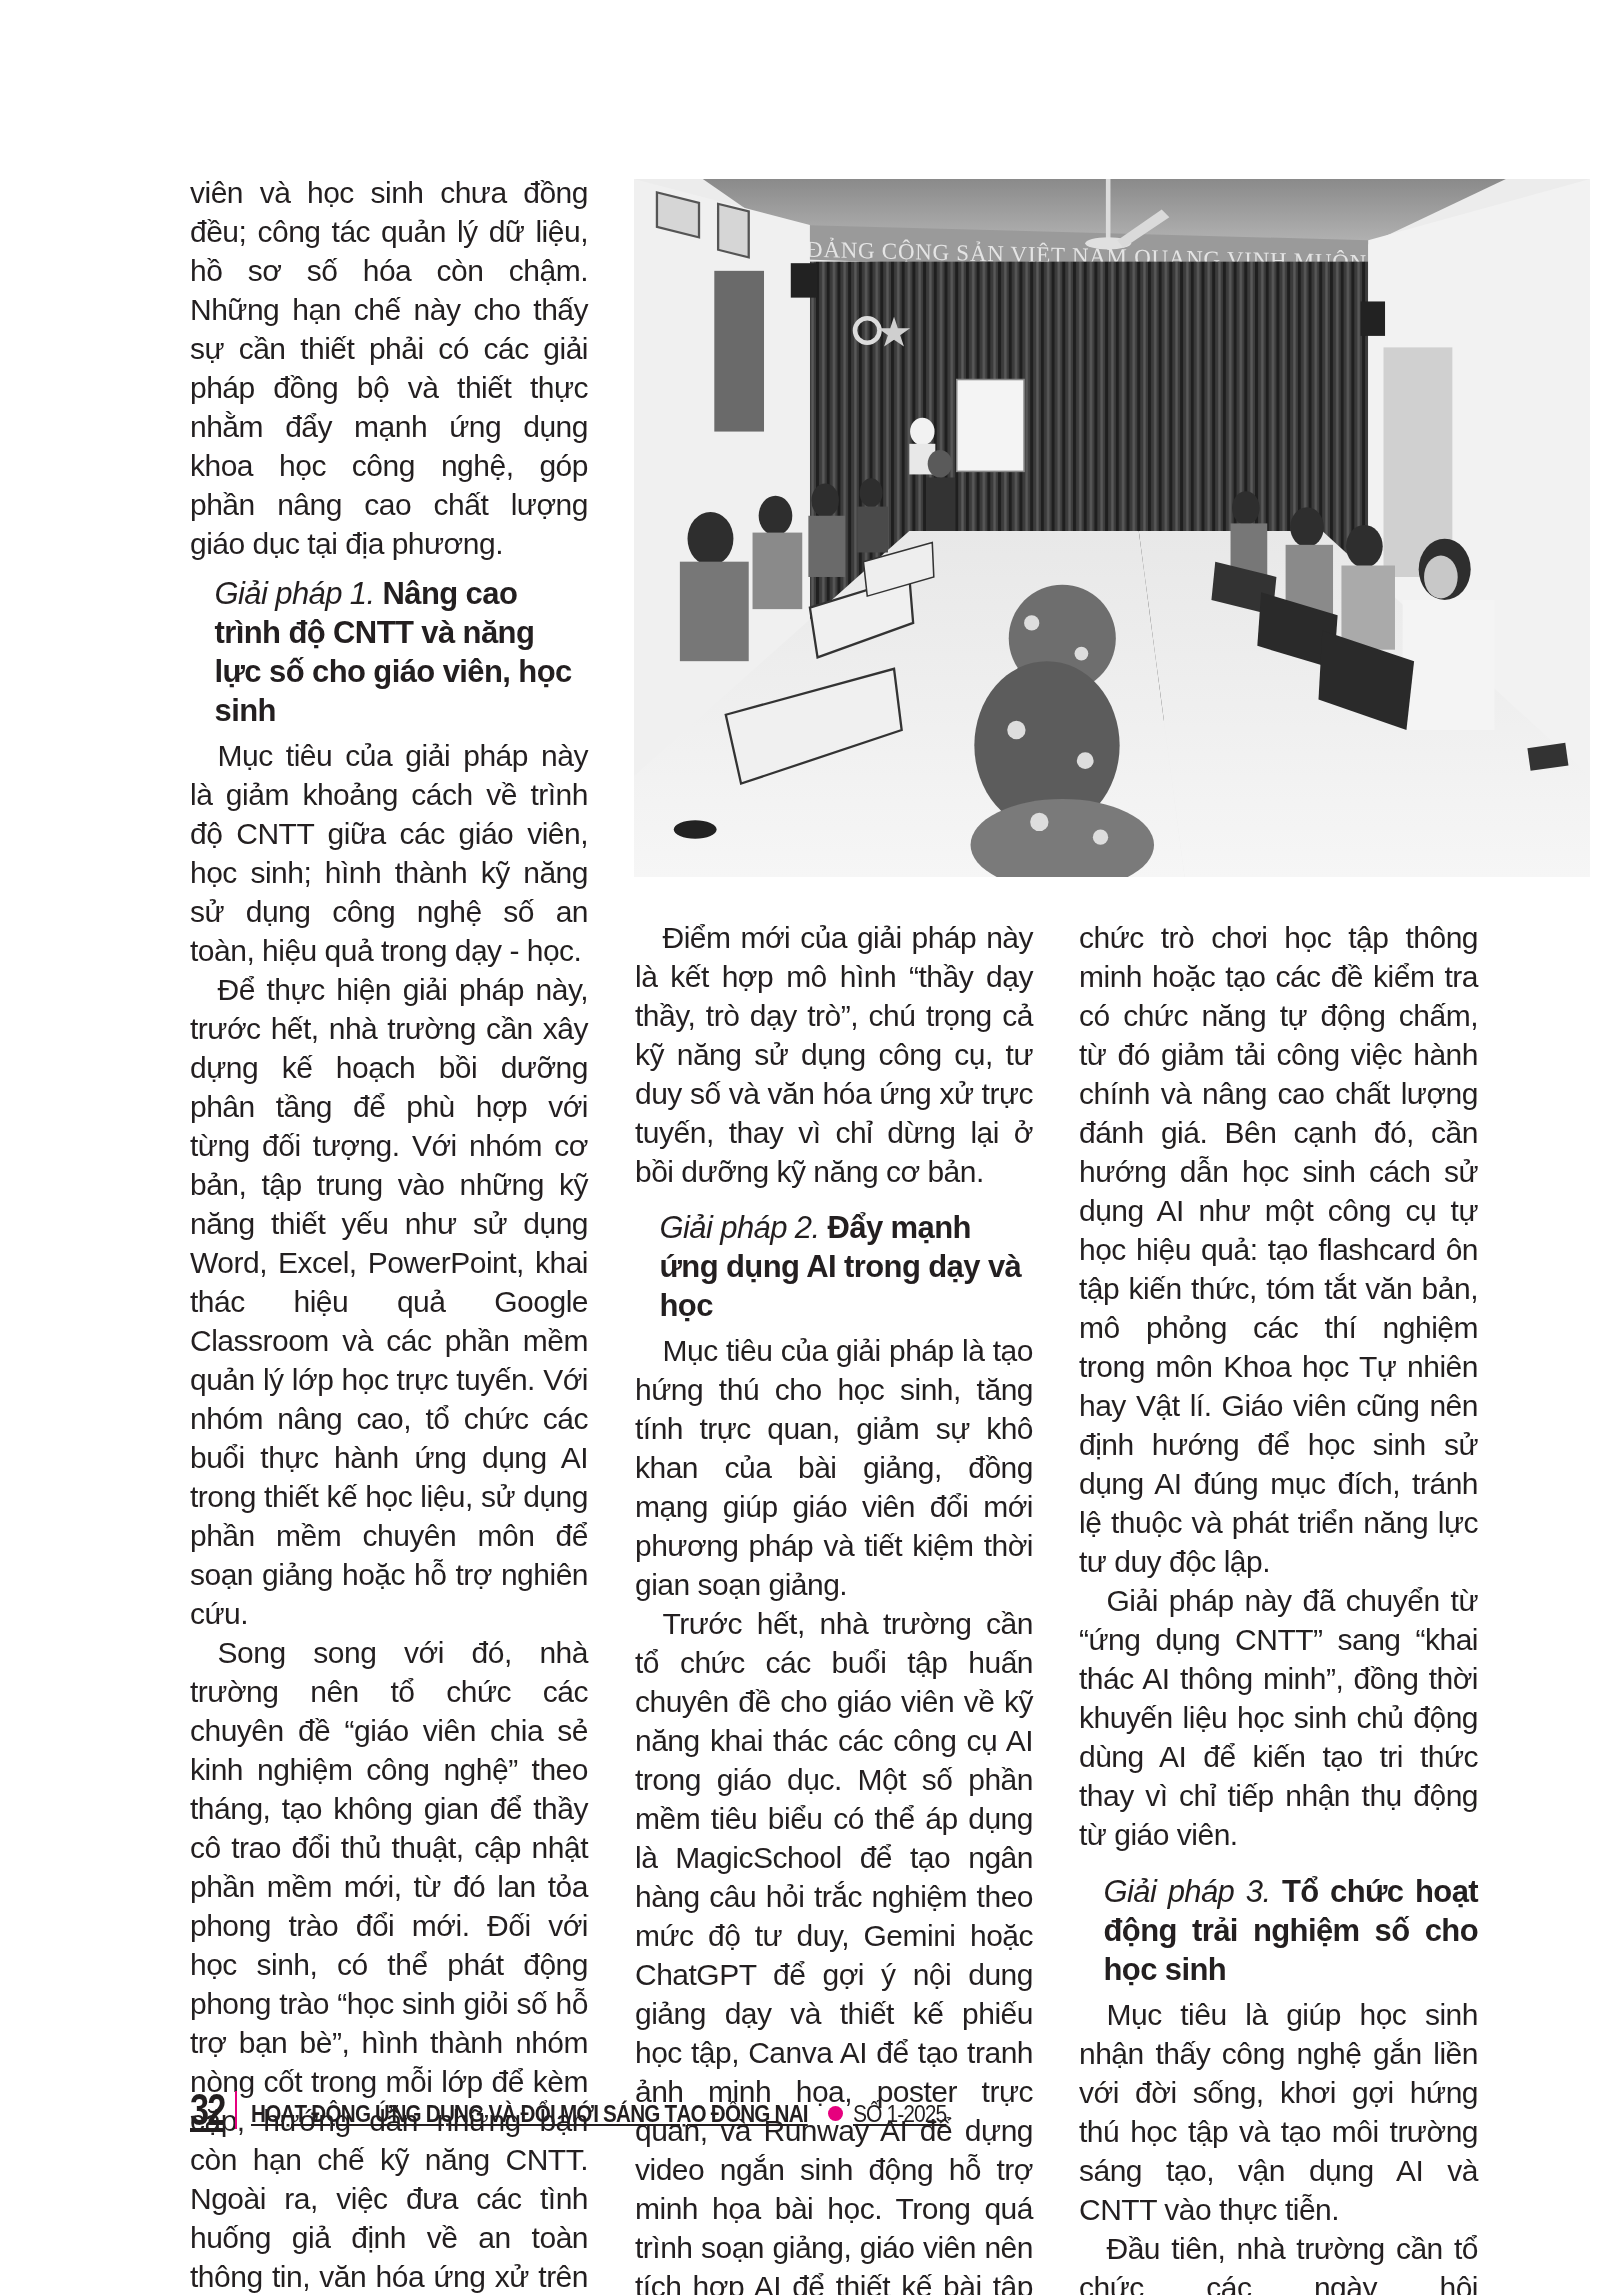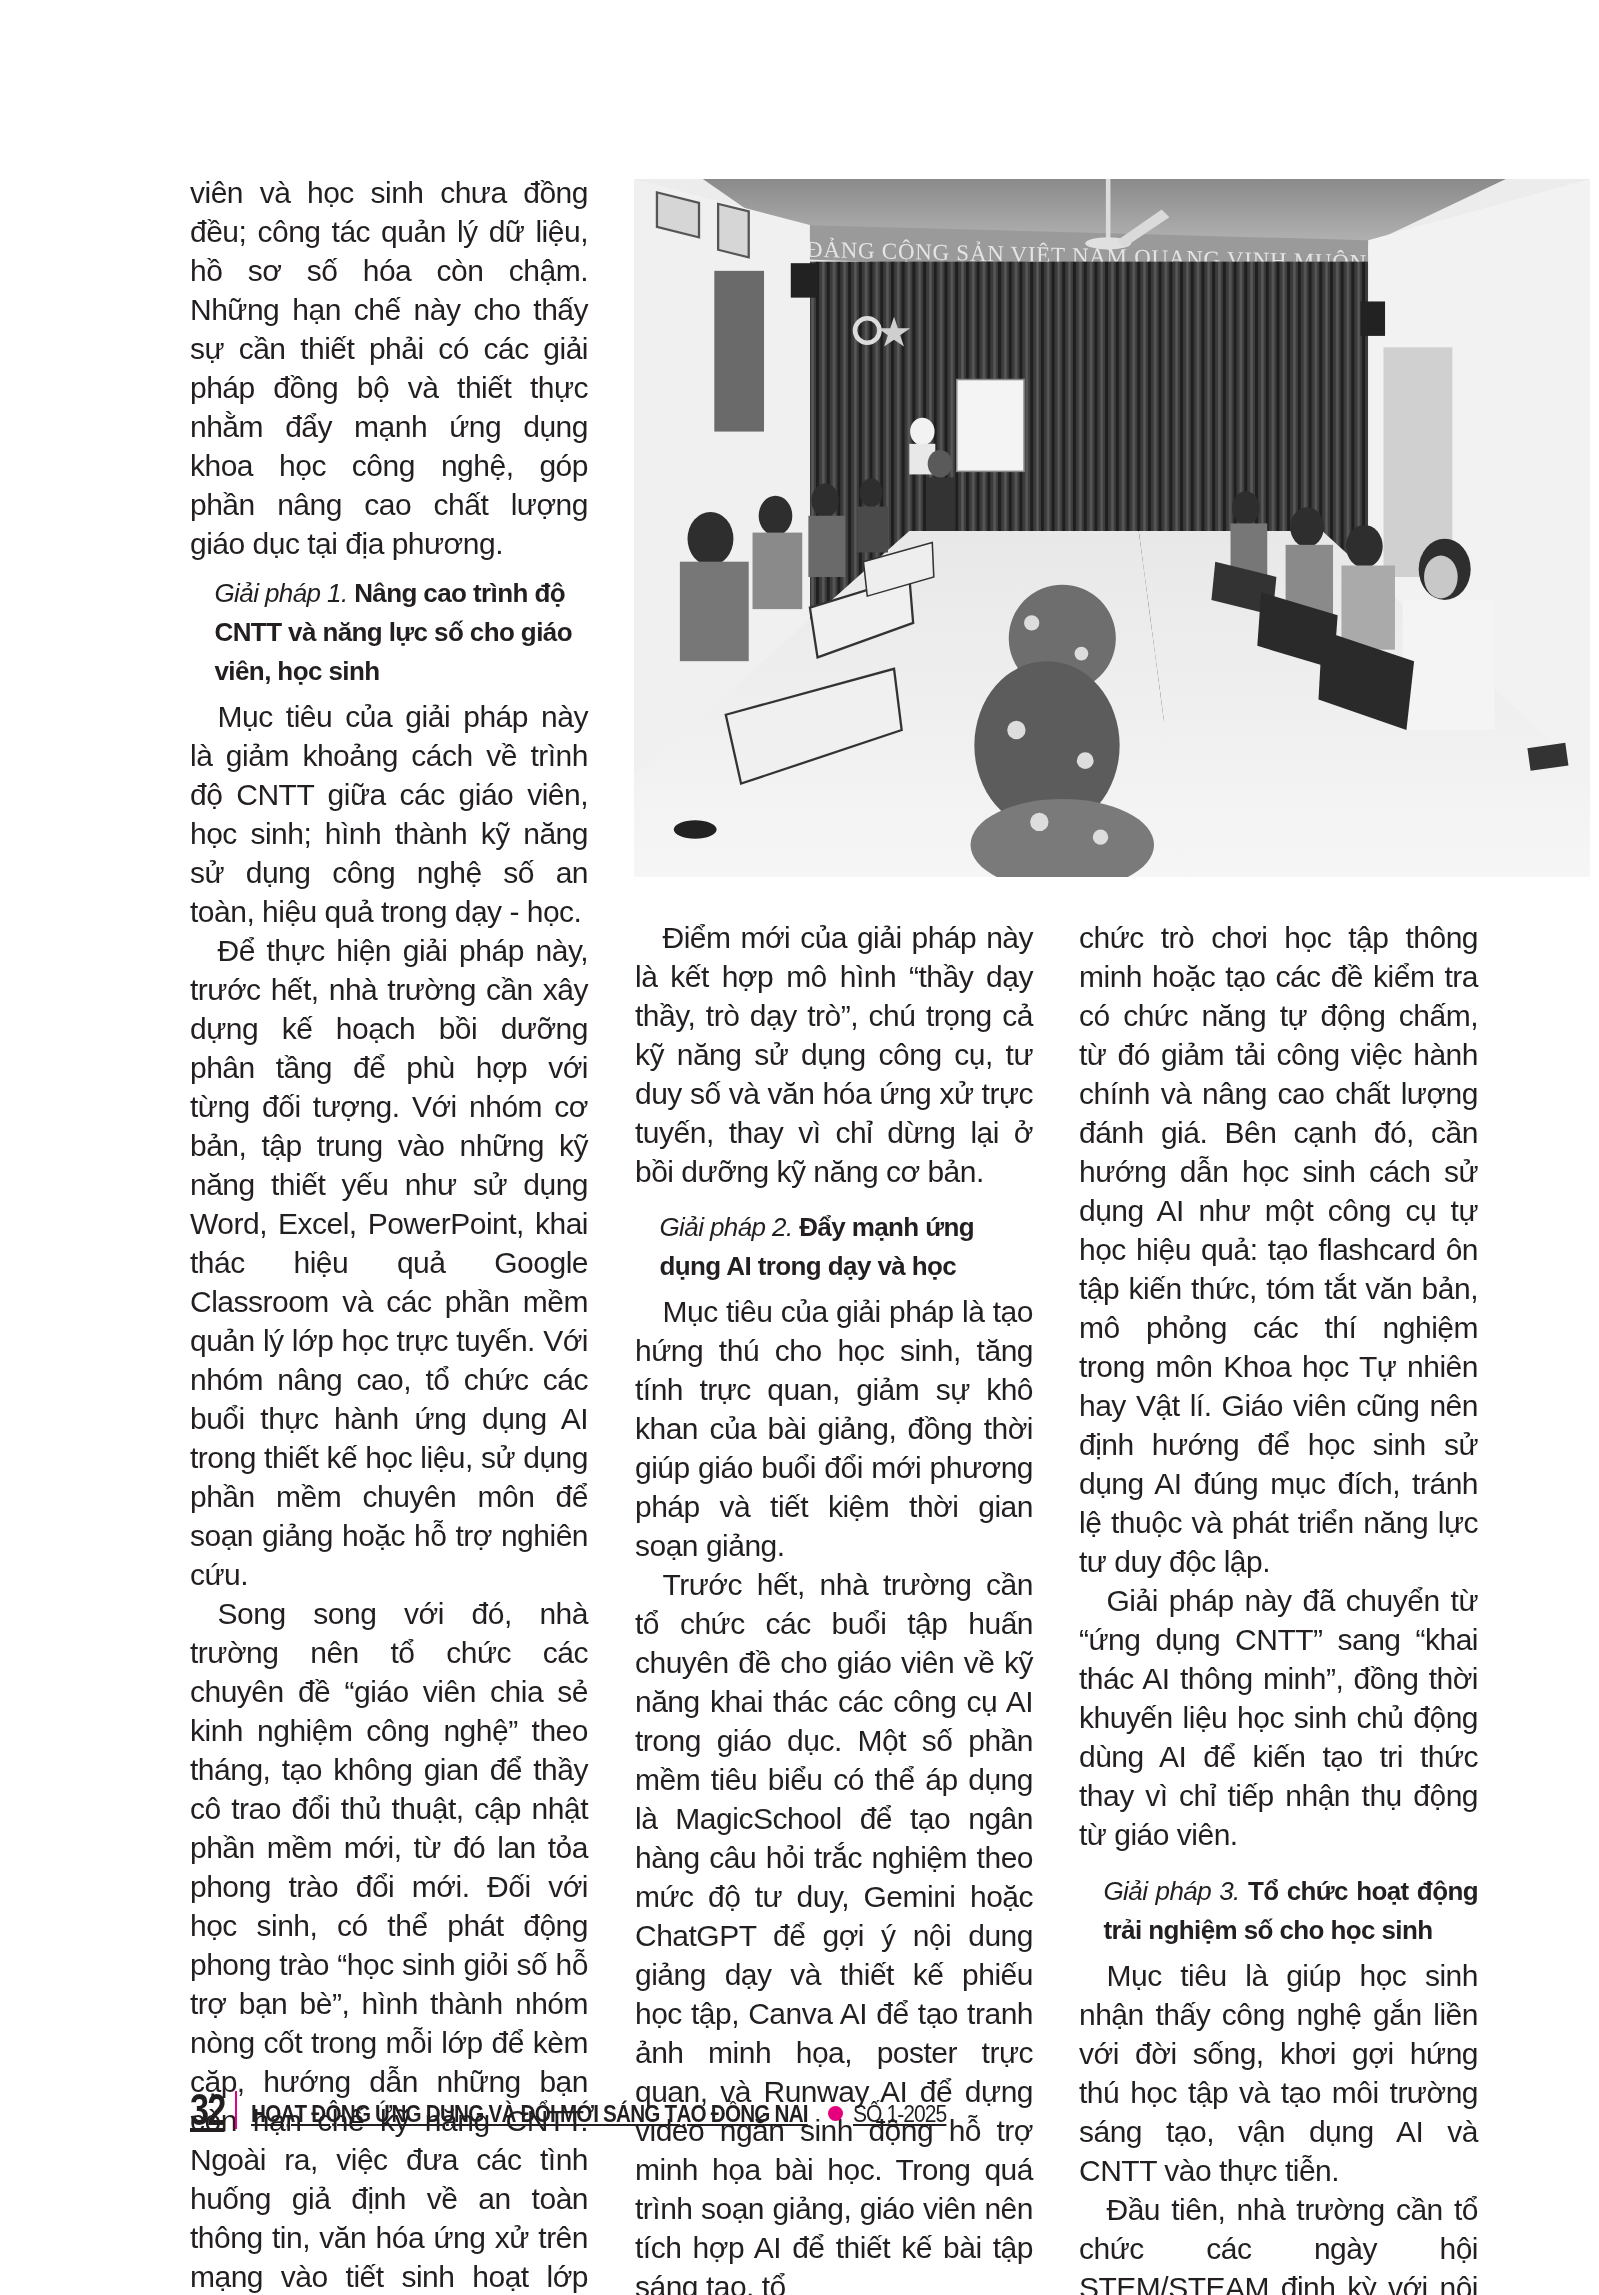--- a/index.html
+++ b/index.html
@@ -10,21 +10,21 @@
   .col {
     position: absolute; font-size: 30px; line-height: 39px;
     text-align: justify; letter-spacing: -0.5px;
   }
   .col p { margin: 0; }
   .col p.indent { text-indent: 27.5px; }
   .col-left { left: 190px; top: 173px; width: 398px; }
   .col-mid { left: 635px; top: 918px; width: 398px; }
   .col-right { left: 1079px; top: 918px; width: 399px; }
   .heading {
-    margin: 10.7px 0 6.1px 0; padding-left: 24.5px; font-size: 26px; line-height: 39px;
+    margin: 10.7px 0 6.1px 0; padding-left: 24.5px; font-size: 31px; line-height: 39px;
     text-align: left; letter-spacing: -0.6px;
   }
   .heading .h-italic { font-style: italic; font-weight: normal; }
   .heading .h-bold { font-weight: bold; }
   .heading.justify { text-align: justify; }
 
   
   .photo {
     position: absolute; left: 634px; top: 179px; width: 956px; height: 698px;
     background: #d9d9d9; overflow: hidden;
@@ -172,21 +172,21 @@
     </g>
   </svg>
 </div>
 
 <div class="col col-mid">
   <p class="indent">Điểm mới của giải pháp này là kết hợp mô hình “thầy dạy thầy, trò dạy trò”, chú trọng cả kỹ năng sử dụng công cụ, tư duy số và văn hóa ứng xử trực tuyến, thay vì chỉ dừng lại ở bồi dưỡng kỹ năng cơ bản.</p>
   <div class="heading" style="margin-top:17px;">
     <span class="h-italic">Giải pháp 2.</span>
     <span class="h-bold">Đẩy mạnh ứng dụng AI trong dạy và học</span>
   </div>
-  <p class="indent">Mục tiêu của giải pháp là tạo hứng thú cho học sinh, tăng tính trực quan, giảm sự khô khan của bài giảng, đồng thời giúp giáo buổi đổi mới phương pháp và tiết kiệm thời gian soạn giảng.</p>
+  <p class="indent">Mục tiêu của giải pháp là tạo hứng thú cho học sinh, tăng tính trực quan, giảm sự khô khan của bài giảng, đồng mạng giúp giáo viên đổi mới phương pháp và tiết kiệm thời gian soạn giảng.</p>
   <p class="indent">Trước hết, nhà trường cần tổ chức các buổi tập huấn chuyên đề cho giáo viên về kỹ năng khai thác các công cụ AI trong giáo dục. Một số phần mềm tiêu biểu có thể áp dụng là MagicSchool để tạo ngân hàng câu hỏi trắc nghiệm theo mức độ tư duy, Gemini hoặc ChatGPT để gợi ý nội dung giảng dạy và thiết kế phiếu học tập, Canva AI để tạo tranh ảnh minh họa, poster trực quan, và Runway AI để dựng video ngắn sinh động hỗ trợ minh họa bài học. Trong quá trình soạn giảng, giáo viên nên tích hợp AI để thiết kế bài tập sáng tạo, tổ</p>
 </div>
 
 <div class="col col-right">
   <p>chức trò chơi học tập thông minh hoặc tạo các đề kiểm tra có chức năng tự động chấm, từ đó giảm tải công việc hành chính và nâng cao chất lượng đánh giá. Bên cạnh đó, cần hướng dẫn học sinh cách sử dụng AI như một công cụ tự học hiệu quả: tạo flashcard ôn tập kiến thức, tóm tắt văn bản, mô phỏng các thí nghiệm trong môn Khoa học Tự nhiên hay Vật lí. Giáo viên cũng nên định hướng để học sinh sử dụng AI đúng mục đích, tránh lệ thuộc và phát triển năng lực tư duy độc lập.</p>
   <p class="indent">Giải pháp này đã chuyển từ “ứng dụng CNTT” sang “khai thác AI thông minh”, đồng thời khuyến liệu học sinh chủ động dùng AI để kiến tạo tri thức thay vì chỉ tiếp nhận thụ động từ giáo viên.</p>
   <div class="heading justify" style="margin-top:18px;">
     <span class="h-italic">Giải pháp 3.</span>
     <span class="h-bold">Tổ chức hoạt động trải nghiệm số cho học sinh</span>
   </div>

